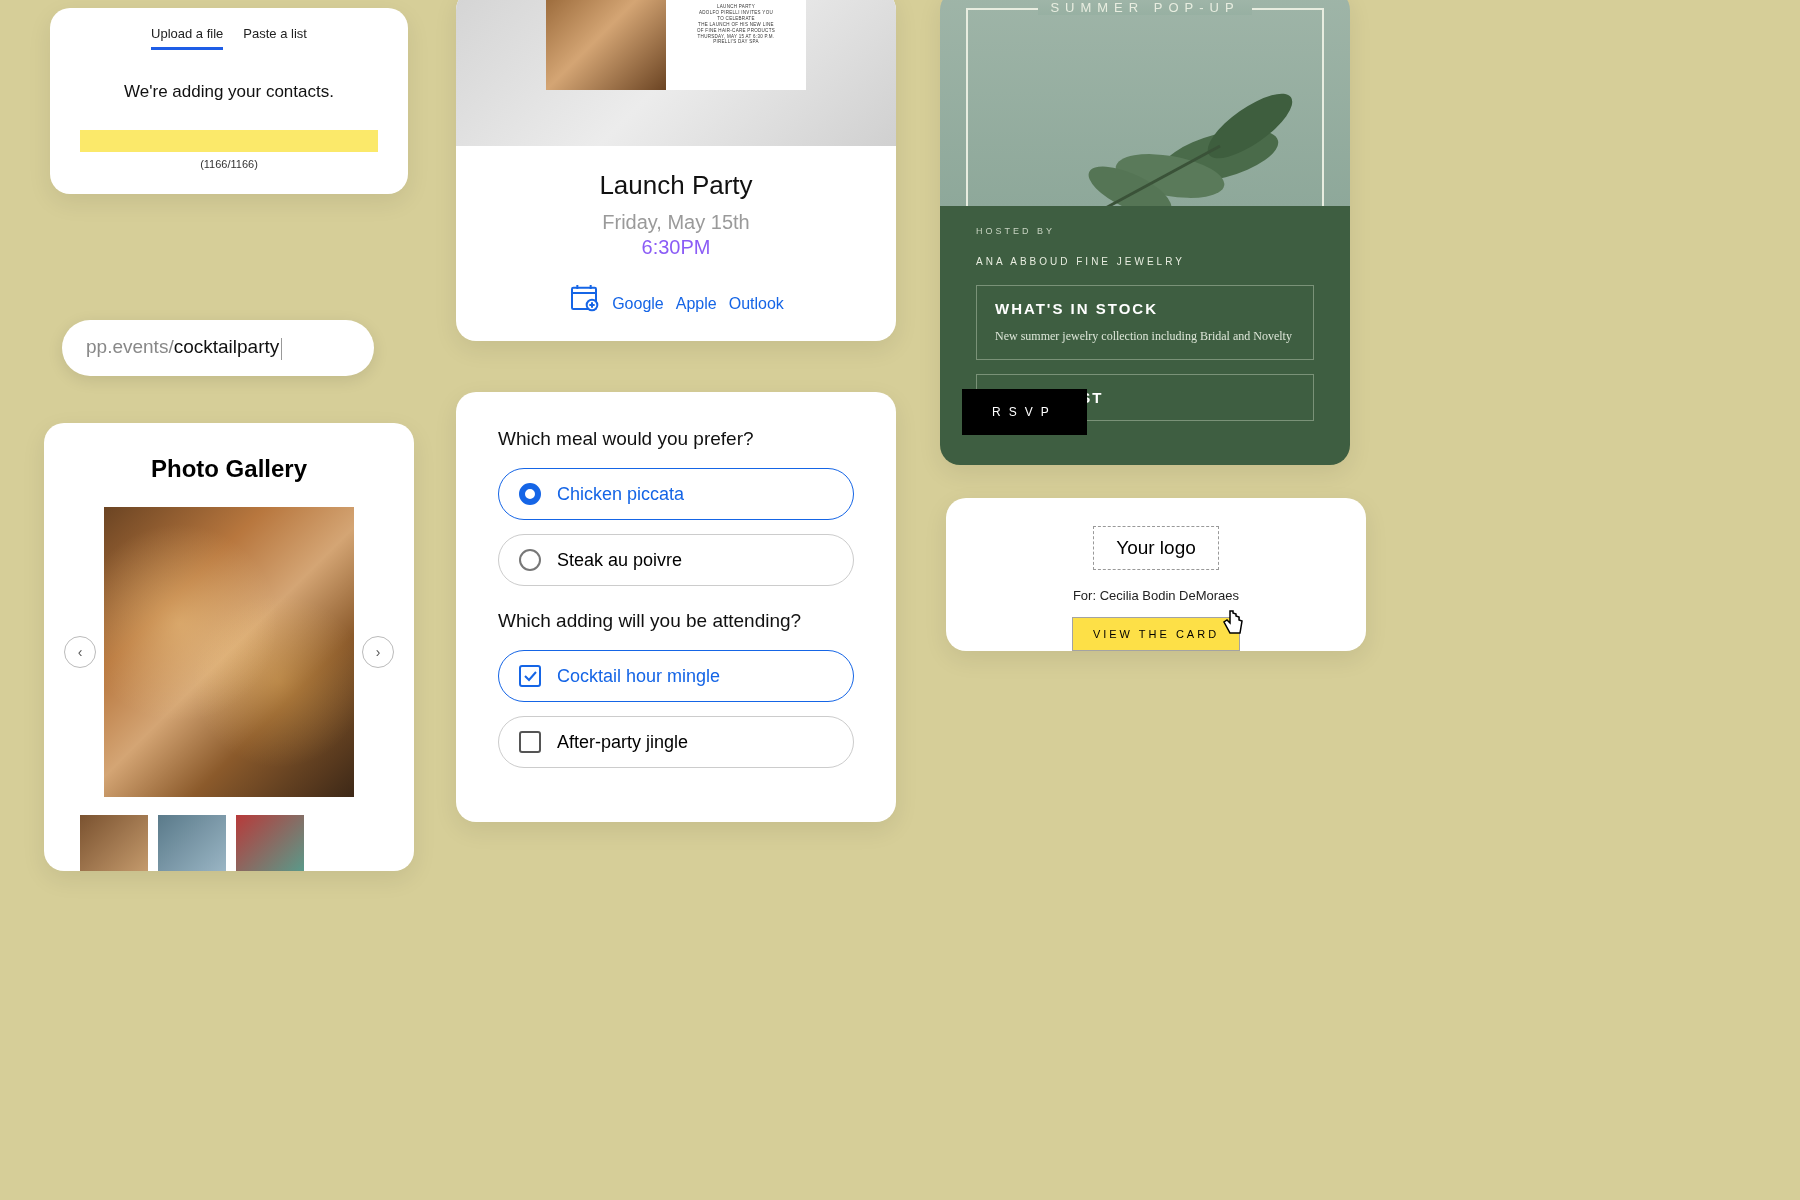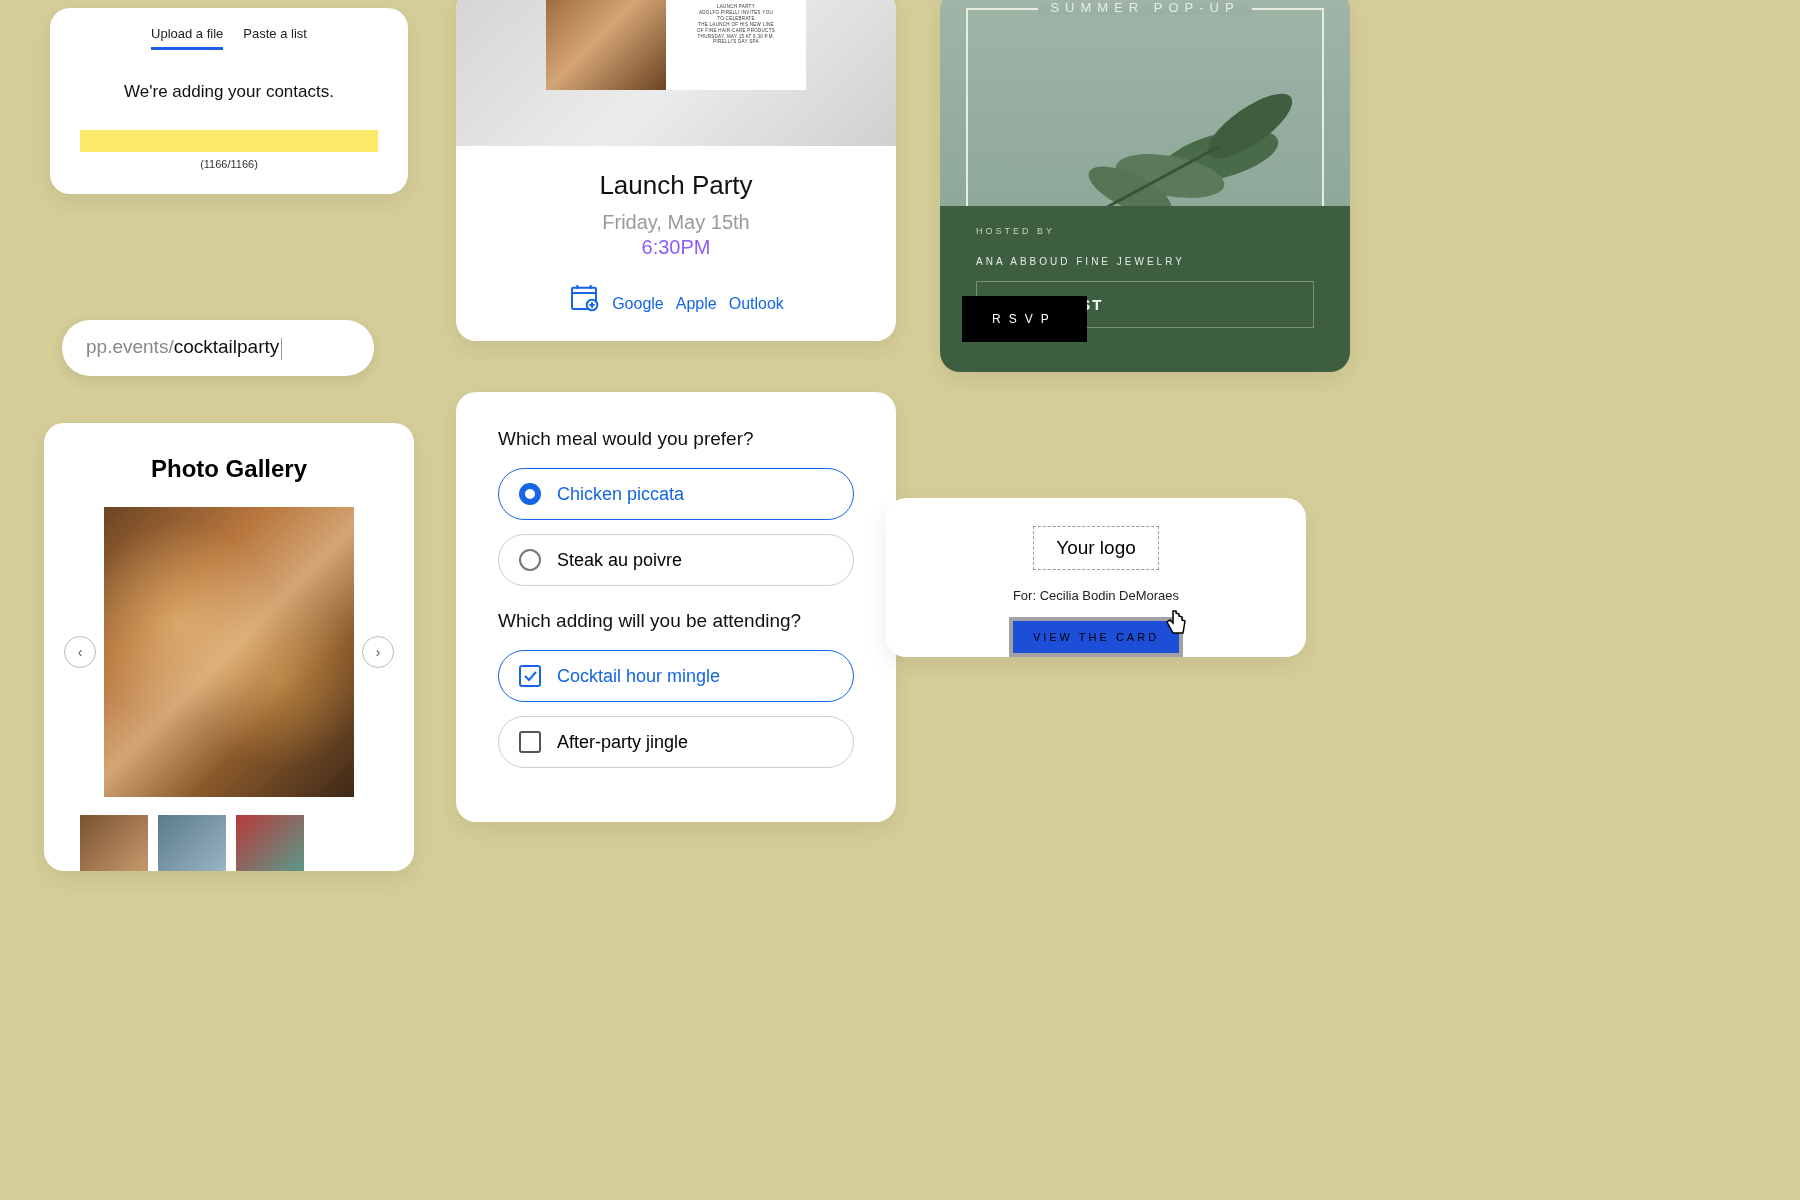--- a/index.html
+++ b/index.html
@@ -84,25 +84,25 @@
     .popup-bottom { background:#3e5e41; color:#fff; padding: 20px 36px 44px; position:relative;}
     .hosted-label { font-size:9px; letter-spacing:3px; color:#c8d4c2; }
     .hosted-by { font-size:10px; letter-spacing:3px; margin-top:20px; color:#e8ede0;}
     .box-section { border:1px solid #7a9278; padding: 14px 18px; margin-top: 18px;}
     .box-title { font-size:15px; letter-spacing:2px; font-weight:600; margin-bottom:10px;}
     .box-text { font-size:12px; font-family: Georgia, serif; line-height:1.5; color:#dde6d8;}
     .rsvp-btn { position:absolute; left:22px; bottom:30px; background:#000; color:#fff; font-size:12px; letter-spacing:8px; padding:16px 30px; z-index:3;}
     .guest-box { border:1px solid #7a9278; padding:14px 18px 4px; margin-top:14px;}
 
     
-    .logo-card { left: 886px; top: 498px; width: 420px; padding: 28px 36px 0; }
+    .logo-card { left: 946px; top: 498px; width: 420px; padding: 28px 36px 0; }
     .logo-box { border:1px dashed #999; padding: 10px 22px; font-size:19px; text-align:center; width:fit-content; margin:0 auto;}
     .for-line { text-align:center; font-size:13px; margin-top:18px; color:#222;}
     .view-btn-wrap { position:relative; width:fit-content; margin: 14px auto 0;}
-    .view-btn { border:4px solid #a3a3a3; padding:10px 20px; font-size:11px; letter-spacing:3px; background:#1d4ed8;}
+    .view-btn { border:1px solid #a3a3a3; padding:10px 20px; font-size:11px; letter-spacing:3px; background:#fde047;}
     .cursor-hand { position:absolute; right:-8px; top:-10px; width:30px; height:34px;}
     .navy-invite { background:#1a2e4f; color:#fff; margin: 30px -8px 0; padding: 32px 28px 0; height: 180px; position:relative; overflow:hidden;}
     .navy-text { font-size:12px; letter-spacing:2px; font-weight:700; line-height:1.7;}
     .skyline { position:absolute; bottom:0; right:20px;}
   </style>
 </head>
 <body>
 
 <div class="card contacts-card">
   <div class="tabs">
@@ -200,20 +200,24 @@
       <ellipse cx="180" cy="80" rx="60" ry="22" fill="#4a6b4a" transform="rotate(-15 180 80)"></ellipse>
       <ellipse cx="130" cy="100" rx="55" ry="20" fill="#5a7a5a" transform="rotate(10 130 100)"></ellipse>
       <ellipse cx="210" cy="50" rx="50" ry="18" fill="#3e5e3e" transform="rotate(-35 210 50)"></ellipse>
       <ellipse cx="90" cy="115" rx="45" ry="17" fill="#557555" transform="rotate(25 90 115)"></ellipse>
       <line x1="60" y1="135" x2="180" y2="70" stroke="#3a5238" stroke-width="3"></line>
     </svg>
   </div>
   <div class="popup-bottom">
     <div class="hosted-label">HOSTED BY</div>
     <div class="hosted-by">ANA ABBOUD FINE JEWELRY</div>
+    <div class="box-section">
+      <div class="box-title">WHAT'S IN STOCK</div>
+      <div class="box-text">New summer jewelry collection including Bridal and Novelty</div>
+    </div>
     <div class="guest-box">
       <div class="box-title">GUEST LIST</div>
     </div>
     <div class="rsvp-btn">RSVP</div>
   </div>
 </div>
 
 <div class="card logo-card">
   <div class="logo-box">Your logo</div>
   <div class="for-line">For: Cecilia Bodin DeMoraes</div>

